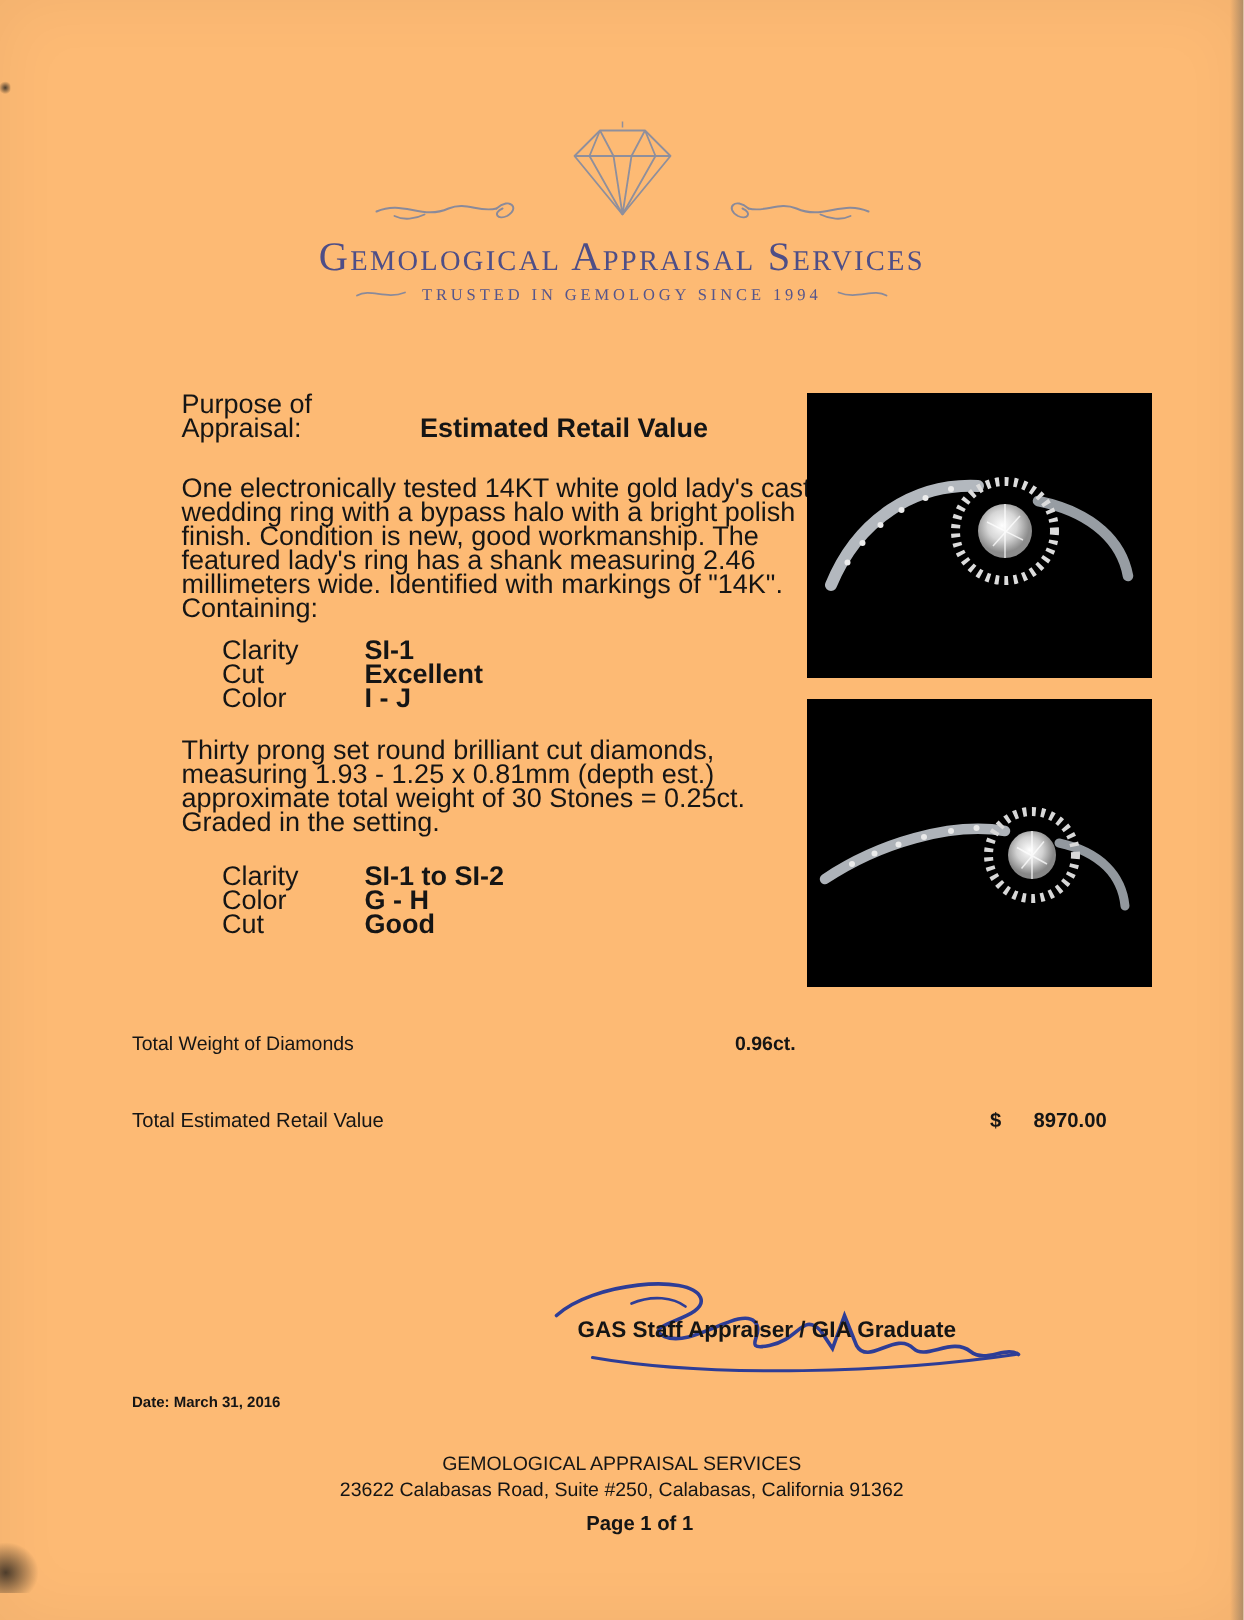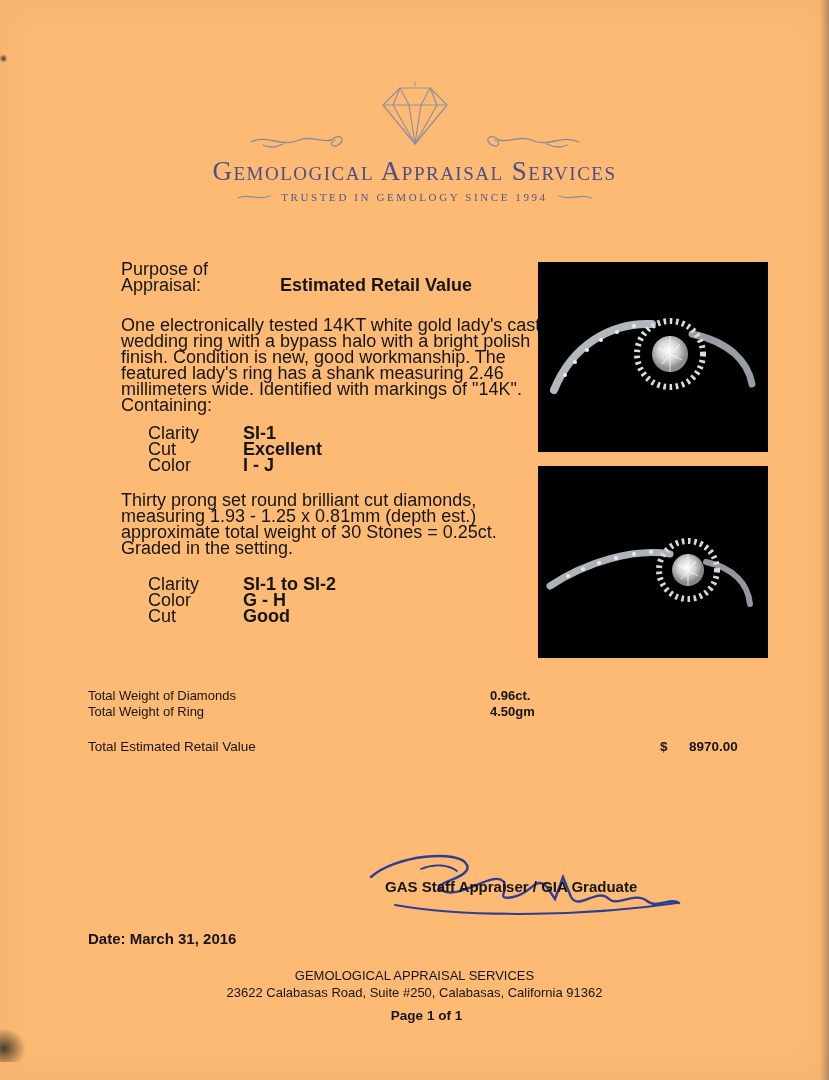--- a/index.html
+++ b/index.html
@@ -55,21 +55,21 @@
   .totals { position:absolute; left:88px; top:688px; width:680px; font-size:13px; line-height:16px; }
   .totals-row { position:relative; height:16px; }
   .totals-row .tval { position:absolute; left:402px; font-weight:700; }
   .retail-row { position:absolute; left:88px; top:739px; width:660px; font-size:13.5px; }
   .retail-row .rlabel { font-weight:400; }
   .retail-row .rcur { position:absolute; left:572px; font-weight:700; }
   .retail-row .rval { position:absolute; left:601px; font-weight:700; }
 
   
   .signature { position:absolute; left:365px; top:846px; width:320px; height:82px; }
-  .sig-date { position:absolute; left:88px; top:930px; font-size:15px; font-weight:700; }
+  .sig-date { position:absolute; left:88px; top:930px; font-size:10px; font-weight:700; }
   .sig-appraiser { position:absolute; left:385px; top:878px; width:300px; text-align:left; font-size:15px; font-weight:700; }
 
   
   .footer { position:absolute; left:0; top:967px; width:100%; text-align:center; font-size:13px; line-height:17px; }
   .footer .page-of { margin-top:6px; font-weight:700; font-size:13.5px;padding-left:24px; }
 </style>
 </head>
 <body>
 
 <div class="page">
@@ -217,24 +217,20 @@
           <path d="M150 88 L150 120"></path>
       </g>
     </svg>
   </div>
 
   <section class="totals">
     <div class="totals-row">
       <span class="tlabel">Total Weight of Diamonds</span>
       <span class="tval">0.96ct.</span>
     </div>
-    <div class="totals-row">
-      <span class="tlabel">Total Weight of Ring</span>
-      <span class="tval">4.50gm</span>
-    </div>
   </section>
 
   <div class="retail-row">
     <span class="rlabel">Total Estimated Retail Value</span>
     <span class="rcur">$</span>
     <span class="rval">8970.00</span>
   </div>
 
   <div class="signature">
     <svg viewBox="0 0 320 80" width="320" height="82">

